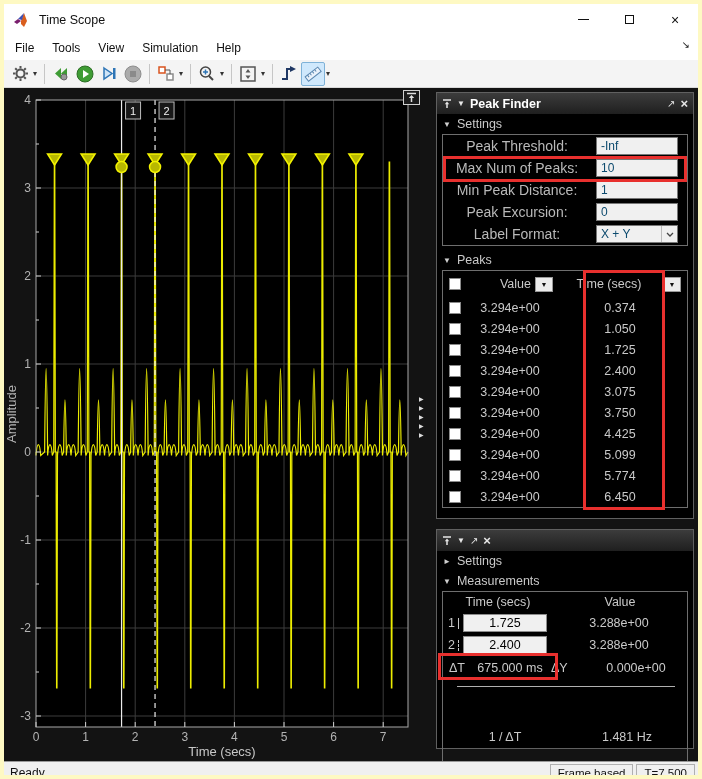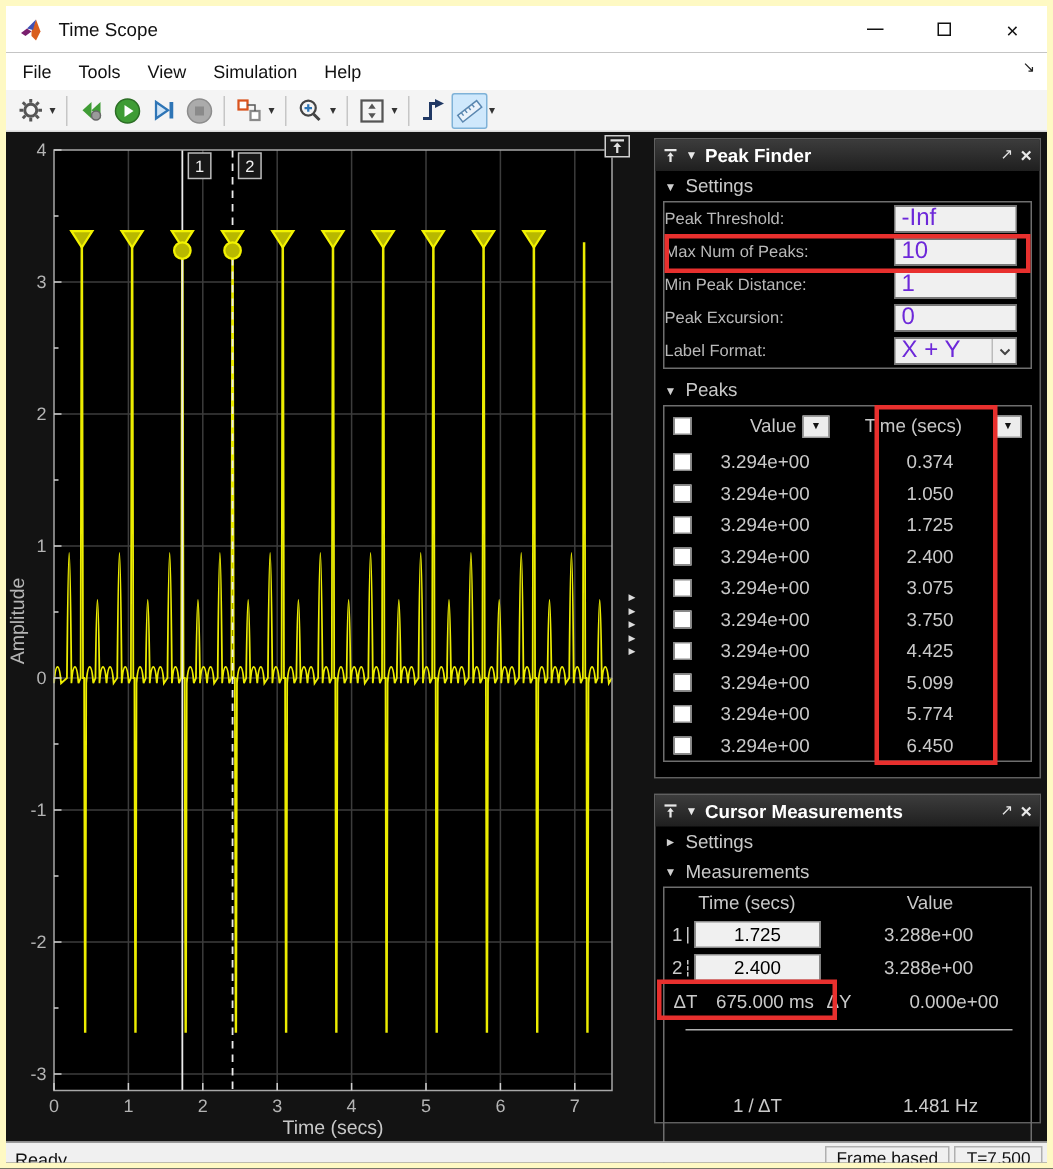--- a/index.html
+++ b/index.html
@@ -46,23 +46,23 @@
     gap:5px; padding:0 5px; color:#fff; }
   .phead .ptitle { font-weight:bold; font-size:12.5px; flex:1; }
   .hicon { font-size:10px; color:#e8e8e8; line-height:1; }
   .hicon.close { font-size:13px; font-weight:bold; }
   .collapse { font-size:8px; color:#e8e8e8; }
   .sect { height:20px; display:flex; align-items:center; gap:6px; padding:0 6px; font-size:12.5px; color:#c9c9c9; }
   .sect .arrow { font-size:8px; color:#cfcfcf; }
   .gbox { margin:0 5px 4px 5px; border:1px solid #6e6e6e; }
   
   .srow { height:22px; display:flex; align-items:center; }
-  .flabel { flex:1; text-align:left; font-size:11px; color:#b9b9b9; padding-right:5px; white-space:nowrap; }
+  .flabel { flex:1; text-align:center; font-size:14px; color:#b9b9b9; padding-right:5px; white-space:nowrap; }
   .field { width:82px; margin-right:9px; background:#f0f0f0; border:1px solid #777;
-    height:18px; font-size:16px; color:#6d28d9; display:flex; align-items:center; padding:0 4px; }
+    height:18px; font-size:12px; color:#0c4a6e; display:flex; align-items:center; padding:0 4px; }
   .field.select { padding:0; }
   .field.select .selval { flex:1; padding:16px 4px; }
   .field.select .chev { width:16px; height:100%; display:flex; align-items:center; justify-content:center;
     border-left:1px solid #bbb; color:#444; font-size:9px; }
   
   .ptable { margin:0 5px; border:1px solid #6e6e6e; }
   .thead { height:26px; display:grid; grid-template-columns:24px 64px 24px 1fr 24px; align-items:center; }
   .thead .hlabel { font-size:12.5px; color:#c9c9c9; }
   .hlabel.val { text-align:right; }
   .hlabel.time { text-align:center; }
@@ -452,21 +452,20 @@
     </div>
 
     <div class="panel" id="cursor-measurements">
       <div class="phead">
         <svg class="hicon" width="10" height="10" viewBox="0 0 10 10">
           <line x1="1" y1="1" x2="9" y2="1" stroke="#e8e8e8" stroke-width="1.5"></line>
           <line x1="5" y1="9" x2="5" y2="4" stroke="#e8e8e8" stroke-width="1.5"></line>
           <polygon points="5,2.5 2.8,5.2 7.2,5.2" fill="#e8e8e8"></polygon>
         </svg>
         <span class="collapse">▼</span>
-        <span class="ptitle">Cursor Measurements</span>
         <span class="hicon">↗</span>
         <span class="hicon close">×</span>
       </div>
       <div class="sect">
         <span class="arrow">►</span>
         <span>Settings</span>
       </div>
       <div class="sect">
         <span class="arrow">▼</span>
         <span>Measurements</span>

